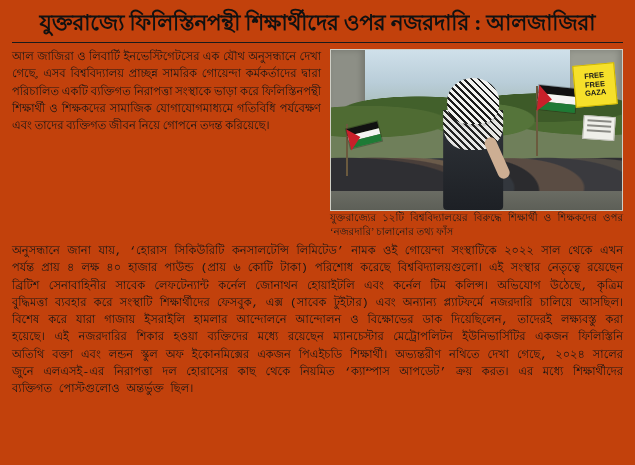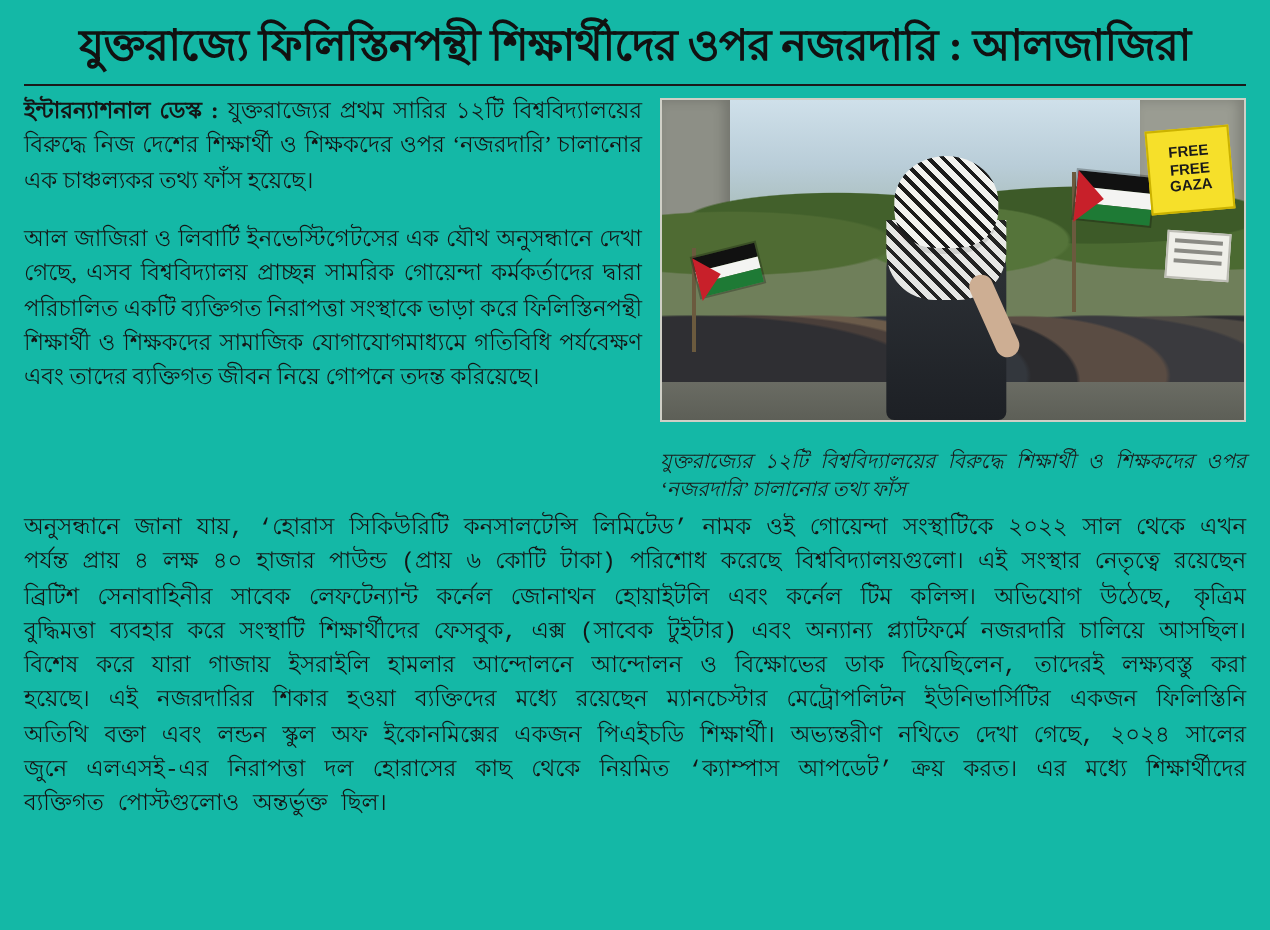--- a/index.html
+++ b/index.html
@@ -7,21 +7,21 @@
     padding: 0;
     background: #ffffff;
   }
   body {
     font-family: "Liberation Sans", sans-serif;
   }
   .page {
     position: relative;
     width: 635px;
     height: 465px;
-    background: #14b8a6;
+    background: #c2410c;
     overflow: hidden;
     box-sizing: border-box;
   }
   .article {
     position: absolute;
     left: 6px;
     top: 4px;
     width: 623px;
     height: 457px;
     box-sizing: border-box;
@@ -180,22 +180,21 @@
   }
   .white-sign i {
     display:block; height:2px; background:#8a8a84; margin:3px 3px 0 3px;
   }
   .caption {
     font-family: "Liberation Serif", serif;
     font-size: 10.2px;
     line-height: 1.42;
     color: #1b1b1b;
     text-align: justify;
-    padding-top: 14px;
-    font-style: italic;
+    padding-top: 0;
   }
   .para {
     margin: 0 0 0 0;
     text-indent: 0;
   }
   .para + .para { margin-top: 12px; }
   .lower {
     clear: both;
     margin-top: 4px;
     font-family: Liberation Mono, monospace;
@@ -260,21 +259,20 @@
             <div class="torso"></div>
             <div class="head"></div>
             <div class="kufiya-drape"></div>
             <div class="kufiya"></div>
             <div class="arm"></div>
           </div>
         </div>
         <div class="caption">যুক্তরাজ্যের ১২টি বিশ্ববিদ্যালয়ের বিরুদ্ধে শিক্ষার্থী ও শিক্ষকদের ওপর ‘নজরদারি’ চালানোর তথ্য ফাঁস</div>
       </div>
 
-      <p class="para"><span class="dateline">ইন্টারন্যাশনাল ডেস্ক :</span><span> যুক্তরাজ্যের প্রথম সারির ১২টি বিশ্ববিদ্যালয়ের বিরুদ্ধে নিজ দেশের শিক্ষার্থী ও শিক্ষকদের ওপর ‘নজরদারি’ চালানোর এক চাঞ্চল্যকর তথ্য ফাঁস হয়েছে।</span></p>
 
       <p class="para">আল জাজিরা ও লিবার্টি ইনভেস্টিগেটসের এক যৌথ অনুসন্ধানে দেখা গেছে, এসব বিশ্ববিদ্যালয় প্রাচ্ছন্ন সামরিক গোয়েন্দা কর্মকর্তাদের দ্বারা পরিচালিত একটি ব্যক্তিগত নিরাপত্তা সংস্থাকে ভাড়া করে ফিলিস্তিনপন্থী শিক্ষার্থী ও শিক্ষকদের সামাজিক যোগাযোগমাধ্যমে গতিবিধি পর্যবেক্ষণ এবং তাদের ব্যক্তিগত জীবন নিয়ে গোপনে তদন্ত করিয়েছে।</p>
 
       <p class="para lower">অনুসন্ধানে জানা যায়, ‘হোরাস সিকিউরিটি কনসালটেন্সি লিমিটেড’ নামক ওই গোয়েন্দা সংস্থাটিকে ২০২২ সাল থেকে এখন পর্যন্ত প্রায় ৪ লক্ষ ৪০ হাজার পাউন্ড (প্রায় ৬ কোটি টাকা) পরিশোধ করেছে বিশ্ববিদ্যালয়গুলো। এই সংস্থার নেতৃত্বে রয়েছেন ব্রিটিশ সেনাবাহিনীর সাবেক লেফটেন্যান্ট কর্নেল জোনাথন হোয়াইটলি এবং কর্নেল টিম কলিন্স। অভিযোগ উঠেছে, কৃত্রিম বুদ্ধিমত্তা ব্যবহার করে সংস্থাটি শিক্ষার্থীদের ফেসবুক, এক্স (সাবেক টুইটার) এবং অন্যান্য প্ল্যাটফর্মে নজরদারি চালিয়ে আসছিল। বিশেষ করে যারা গাজায় ইসরাইলি হামলার আন্দোলনে আন্দোলন ও বিক্ষোভের ডাক দিয়েছিলেন, তাদেরই লক্ষ্যবস্তু করা হয়েছে। এই নজরদারির শিকার হওয়া ব্যক্তিদের মধ্যে রয়েছেন ম্যানচেস্টার মেট্রোপলিটন ইউনিভার্সিটির একজন ফিলিস্তিনি অতিথি বক্তা এবং লন্ডন স্কুল অফ ইকোনমিক্সের একজন পিএইচডি শিক্ষার্থী। অভ্যন্তরীণ নথিতে দেখা গেছে, ২০২৪ সালের জুনে এলএসই-এর নিরাপত্তা দল হোরাসের কাছ থেকে নিয়মিত ‘ক্যাম্পাস আপডেট’ ক্রয় করত। এর মধ্যে শিক্ষার্থীদের ব্যক্তিগত পোস্টগুলোও অন্তর্ভুক্ত ছিল।</p>
 
     </div>
   </div>
 </div>
 
 </body></html>

